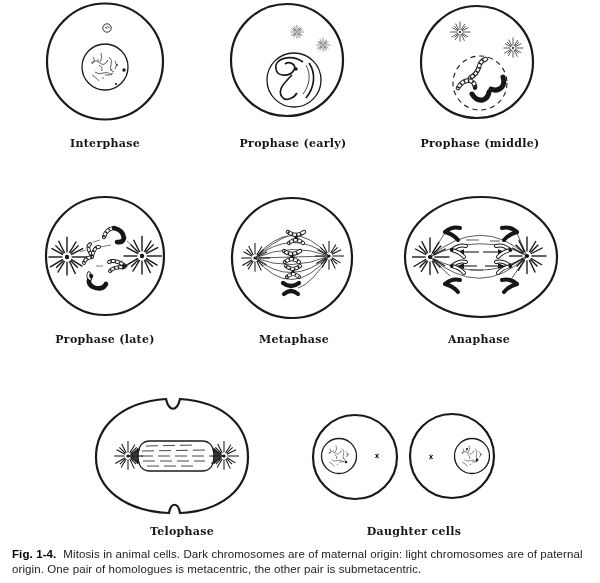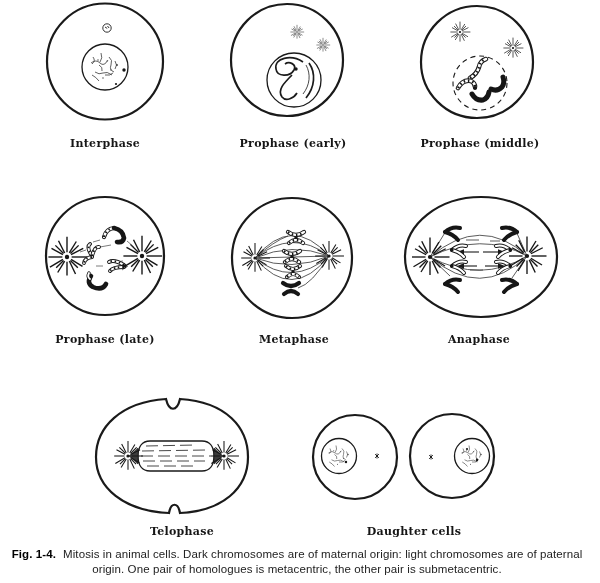--- a/index.html
+++ b/index.html
@@ -1,34 +1,34 @@
 <!DOCTYPE html>
 <html><head>
 <meta charset="utf-8">
 <style>
   html,body{margin:0;padding:0;background:#fff;}
-  .page{position:relative;width:600px;height:583px;background:#ffffff;overflow:hidden;text-align:center;}
+  .page{position:relative;width:600px;height:583px;background:#ffffff;overflow:hidden;}
   svg{display:block;}
   .membrane{fill:none;stroke:#1a1a1a;stroke-width:2.2;}
   .organelle{fill:none;stroke:#1a1a1a;stroke-width:1.3;}
   .nucdash{fill:none;stroke:#1a1a1a;stroke-width:1.1;stroke-dasharray:5 4;}
   .fiber{fill:none;stroke:#3f3f3f;stroke-width:0.85;}
   .faint{fill:none;stroke:#5a5a5a;stroke-width:0.8;}
   .t-out{fill:none;stroke:#161616;stroke-linecap:round;stroke-linejoin:round;}
   .t-core{fill:none;stroke:#ffffff;stroke-linecap:round;stroke-linejoin:round;}
   .t-band{fill:none;stroke:#161616;stroke-dasharray:1.5 2.8;}
   .t-dark{fill:none;stroke:#161616;stroke-linecap:round;stroke-linejoin:round;}
   .dot{fill:#161616;stroke:none;}
   .cone{fill:#3c3c3c;stroke:#1a1a1a;stroke-width:0.6;}
   .stria{fill:none;stroke:#333;stroke-width:0.9;stroke-dasharray:12 5;}
   .arrow{fill:none;stroke:#1a1a1a;stroke-width:1.1;}
   .ahead{fill:#1a1a1a;stroke:none;}
   .lbl{font-family:"DejaVu Serif",serif;font-weight:700;font-size:11px;fill:#161616;
        text-anchor:middle;letter-spacing:0.3px;}
-  .caption{position:absolute;left:4px;top:547px;width:586px;
+  .caption{position:absolute;left:12px;top:547px;width:586px;
        font-family:"Liberation Sans",sans-serif;font-size:11.5px;line-height:14.5px;
        color:#222;letter-spacing:0.1px;}
   .figno{font-weight:700;color:#000;margin-right:7px;}
 </style>
 </head>
 <body>
 
 <div class="page">
 <svg width="600" height="544" viewBox="0 0 600 544">
   <defs>

